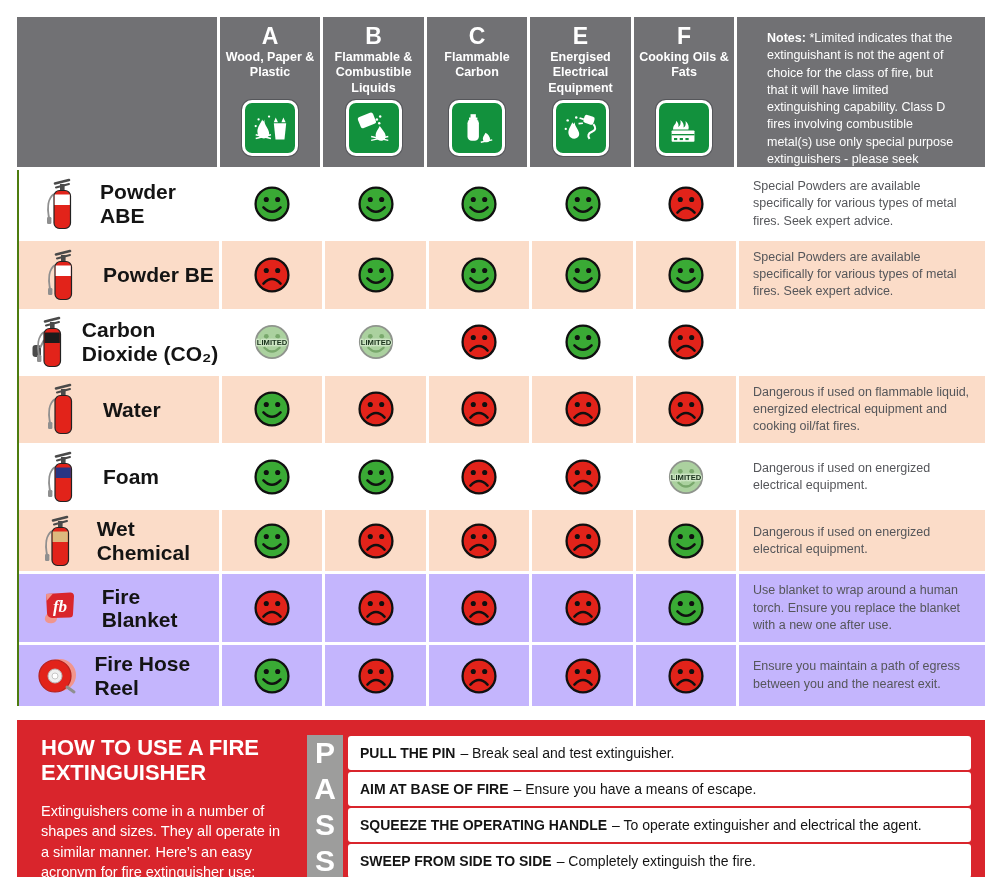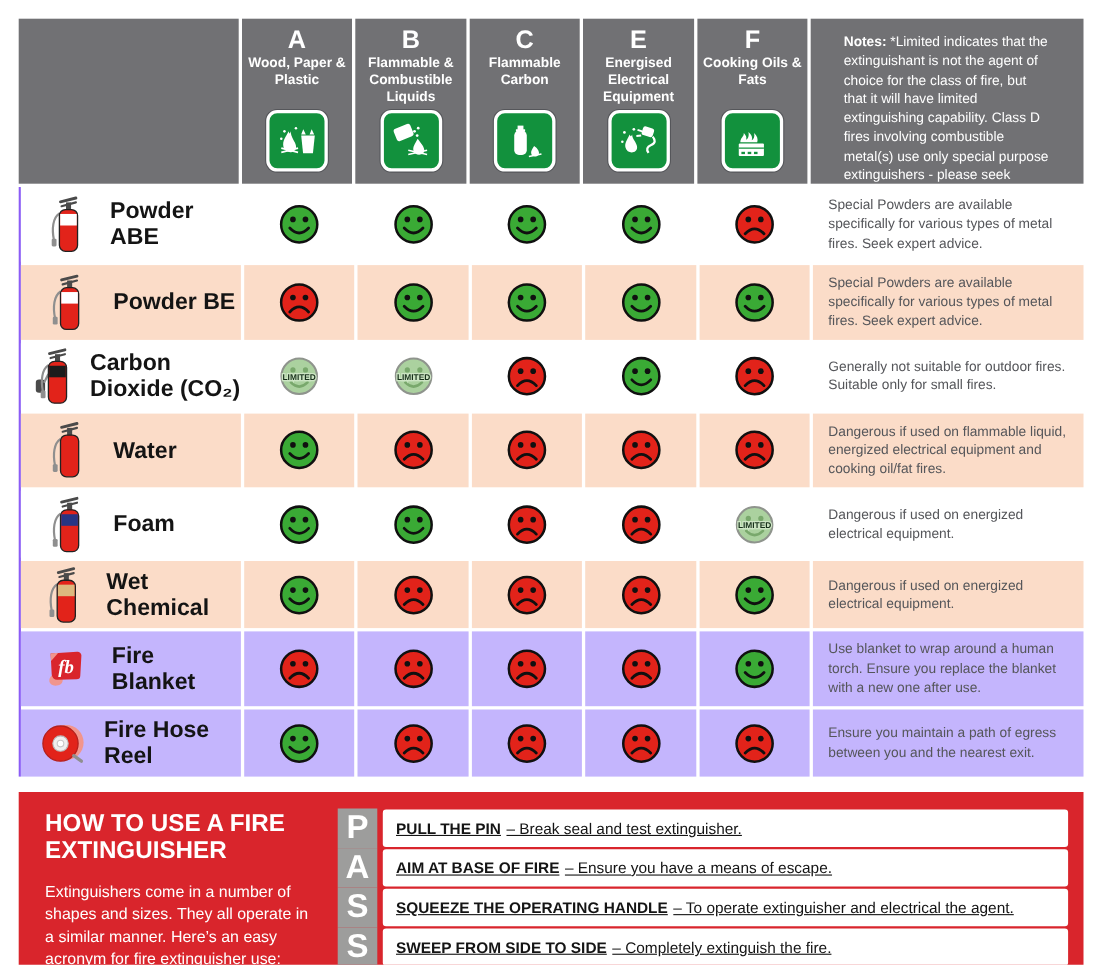--- a/index.html
+++ b/index.html
@@ -13,21 +13,21 @@
   .hcell.class-col{height:150px;display:flex;flex-direction:column;align-items:center;
                    text-align:center;padding:7px 5px 11px;}
   .class-letter{font-size:23px;font-weight:bold;line-height:1.05;}
   .class-label{font-size:12.5px;font-weight:bold;line-height:1.22;margin-top:2px;}
   .class-icon{margin-top:auto;}
   .icon-tile{width:50px;height:50px;background:#12913d;border:3px solid #fff;border-radius:10px;
              box-shadow:0 0 0 1px #55565a;display:flex;align-items:center;justify-content:center;}
   .hcell.notes{height:150px;padding:13px 30px;font-size:12.5px;line-height:1.38;}
   .notes-gap{height:12px;}
   
-  .rowwrap{border-left:2px solid #8b5cf6;}
+  .rowwrap{border-left:2px solid #4d7c0f;}
   .row{margin-bottom:3px;}
   .cell{min-height:61px;display:flex;align-items:center;justify-content:center;box-sizing:border-box;}
   .bg-white{background:#ffffff;}
   .bg-peach{background:#fbdcc8;}
   .bg-gray{background:#c4b5fd;}
   .cell.label{justify-content:flex-start;padding-left:13px;gap:13px;}
   .ext-icon{width:58px;display:flex;justify-content:center;align-items:center;}
   .row-name{font-size:21px;font-weight:bold;color:#141414;line-height:1.12;}
   .cell.comment{justify-content:flex-start;text-align:left;padding:8px 14px;
                 font-size:12.5px;color:#55565a;line-height:1.38;}
@@ -35,21 +35,21 @@
   .banner{margin-top:14px;background:#d9252c;height:172px;box-sizing:border-box;
           display:flex;align-items:stretch;padding:15px 14px 15px 24px;color:#fff;}
   .banner-left{width:250px;margin-right:16px;flex:none;}
   .banner-title{font-size:22px;font-weight:bold;line-height:1.15;margin-bottom:15px;}
   .banner-intro{font-size:14.5px;line-height:1.42;}
   .steps{flex:1;display:flex;flex-direction:column;justify-content:space-between;}
   .step{display:flex;align-items:center;gap:5px;}
   .step-letter{width:36px;height:36px;flex:none;background:#9d9d9c;color:#fff;font-weight:bold;
                font-size:30px;line-height:1;display:flex;align-items:center;justify-content:center;}
   .step-bar{flex:1;background:#fff;height:34px;border-radius:3px;display:flex;align-items:center;
-            padding:0 12px;color:#141414;font-size:14px;white-space:nowrap;overflow:hidden;text-decoration:underline;}
+            padding:0 12px;color:#141414;font-size:14px;white-space:nowrap;overflow:hidden;}
   .step-bar b{font-weight:bold;}
   .step-bar .rest{margin-left:5px;}
 </style>
 </head>
 <body>
 
 <div class="page">
 
   <div class="grid hdr">
     <div class="hcell spacer"></div>
@@ -306,21 +306,20 @@
           </svg>
         </div>
         <div class="cell bg-white">
           <svg width="38" height="38" viewBox="0 0 40 40">
     <circle cx="20" cy="20" r="17.3" fill="#e2231a" stroke="#101010" stroke-width="2.4"></circle>
     <circle cx="14" cy="15.2" r="2.7" fill="#101010"></circle>
             <circle cx="26" cy="15.2" r="2.7" fill="#101010"></circle>
     <path d="M11 29 q9 -9.5 18 0" fill="none" stroke="#101010" stroke-width="2.7" stroke-linecap="round"></path>
           </svg>
         </div>
-        <div class="cell comment bg-white">Generally not suitable for outdoor fires. Suitable only for small fires.</div>
       </div>
       <div class="grid row">
     <div class="cell label bg-peach">
       <span class="ext-icon">
             <svg width="36" height="56" viewBox="0 0 36 56">
 
     <path d="M12 18 C6 22 5 32 7 42" stroke="#8f8f8f" stroke-width="2" fill="none"></path>
     <rect x="5" y="41" width="4.4" height="7" rx="1.2" fill="#8f8f8f"></rect>
     <path d="M13 7.5 L27 4" stroke="#4a4a4a" stroke-width="2.6" fill="none" stroke-linecap="round"></path>
     <path d="M14 11.5 L27 8" stroke="#4a4a4a" stroke-width="2" fill="none" stroke-linecap="round"></path>

